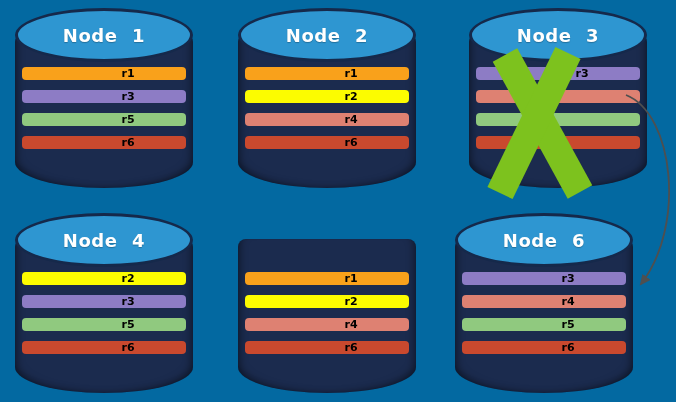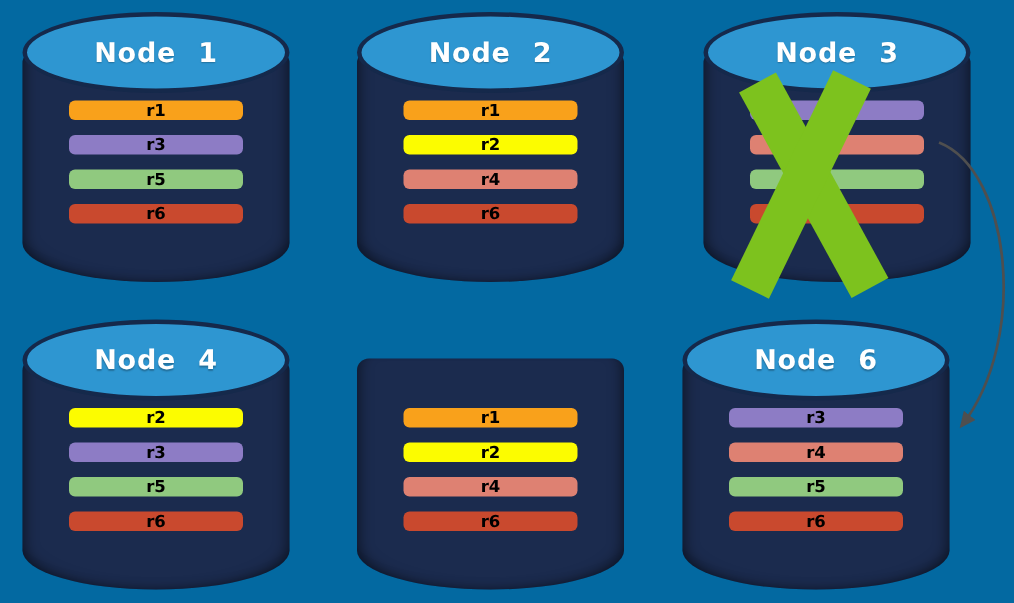--- a/index.html
+++ b/index.html
@@ -66,20 +66,21 @@
     gap: 10px;
     z-index: 3;
   }
   .bar {
     width: 116px;
     height: 13px;
     border-radius: 4px;
     display: flex;
     align-items: center;
     justify-content: center;
+    padding-left: 48px;
   }
   .bar-label {
     color: #000000;
     font-size: 11px;
     font-weight: bold;
     line-height: 1;
   }
   #overlay {
     position: absolute;
     top: 0;

